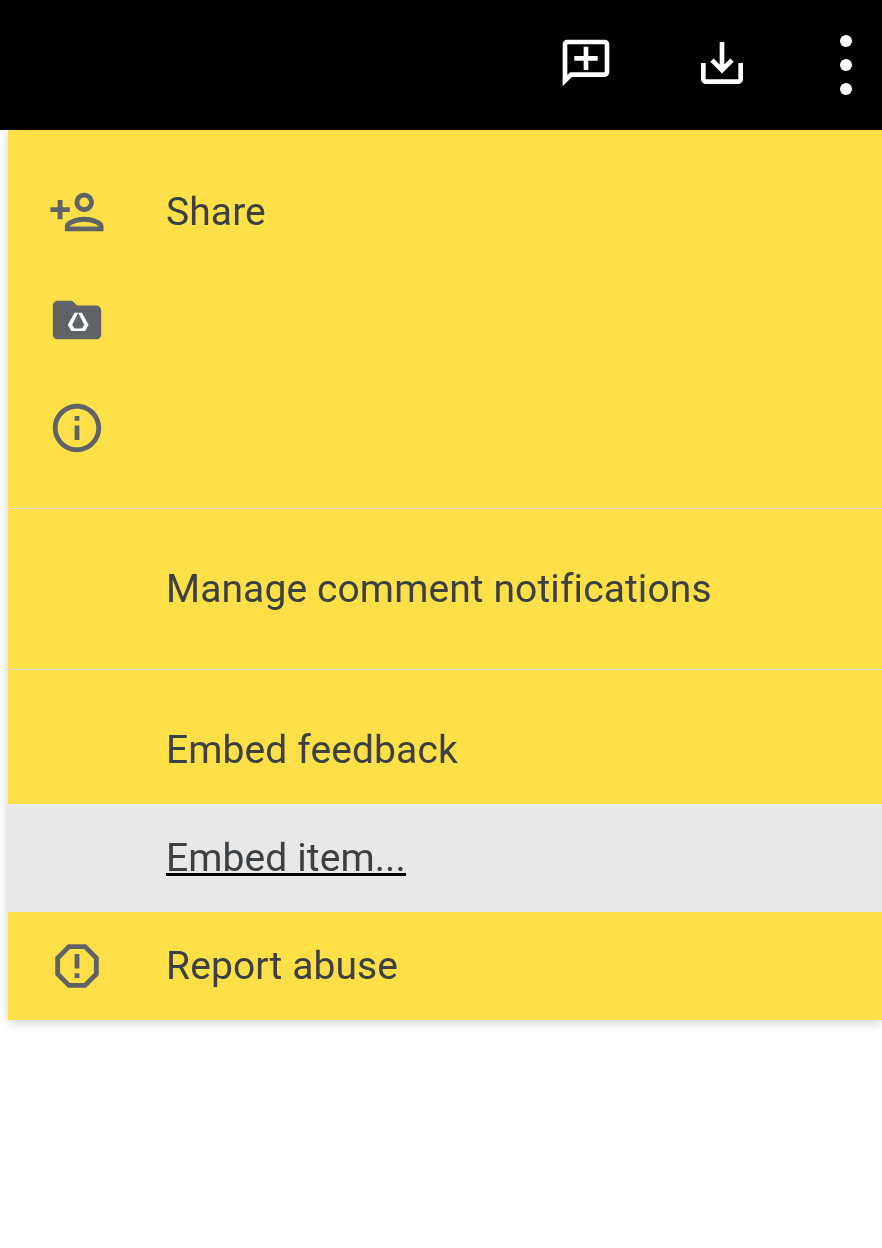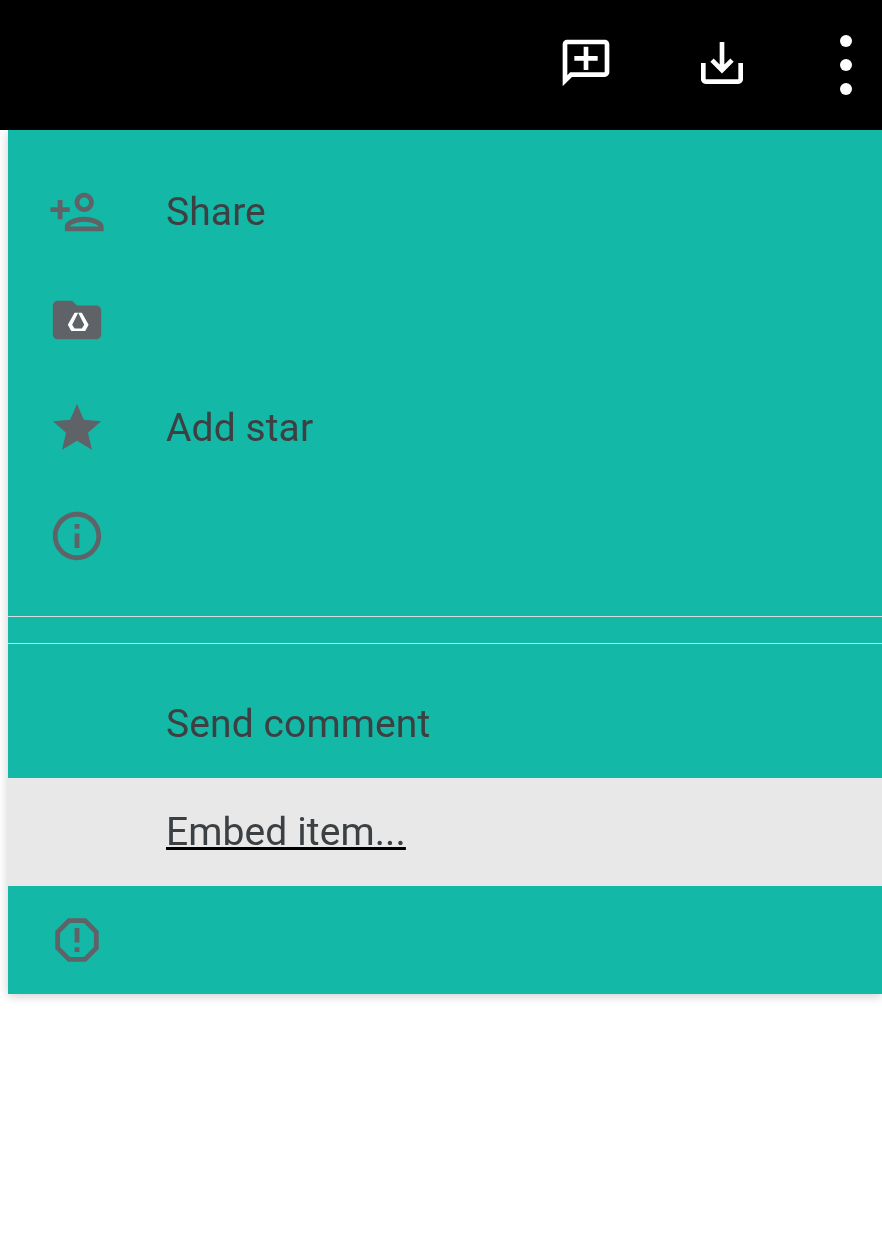--- a/index.html
+++ b/index.html
@@ -37,21 +37,21 @@
       padding: 10px;
     }
     .toolbar-more span {
       width: 12px;
       height: 12px;
       background: #fff;
       border-radius: 50%;
       display: block;
     }
     .menu {
-      background: #14b8a6;
+      background: #fde047;
       margin-top: 0;
       margin-left: 8px;
       box-shadow: 0 2px 10px rgba(0,0,0,0.2);
       padding-top: 28px;
     }
     .menu-item {
       display: flex;
       align-items: center;
       height: 108px;
       padding: 0 40px;
@@ -131,54 +131,51 @@
           <path d="M20 6h-8l-2-2H4C2.9 4 2 4.9 2 6v12c0 1.1.9 2 2 2h16c1.1 0 2-.9 2-2V8c0-1.1-.9-2-2-2z"></path>
           <path fill="#fff" d="M11.5 16.5l1.2-2 2.3-4 1.2 2-2.3 4h4.6L16.2 12l-2.3-4-2.3 4-1.2 2-1.8 3h3.9l-1-.5z" opacity="0"></path>
           <path fill="#fff" d="M10.8 10l2 3.5-2 3.5h-2l2-3.5-2-3.5h2zm.8-1.5L8 15l1.5 2.5h5L17 12l-2.5-4.5h-3z" opacity="0"></path>
           <polygon fill="#fff" points="12,9 9,14.5 10.5,17 16.5,17 18,14.5 15,9" opacity="0"></polygon>
           <path fill="#fff" d="M13 9l3 5.2-1.5 2.6H9l-1.5-2.6L10.5 9H13zm-1.4 1.5l-2 3.5 .7 1.2h4.4l.7-1.2-2-3.5h-1.8z" opacity="0"></path>
           <polygon fill="#fff" points="11,9 8.2,14 9.6,16.5 15.4,16.5 16.8,14 14,9 12.5,9 15,14 14,15.5 11,15.5 10,14 12.5,9"></polygon>
         </svg>
     </div>
   </div>
 
-  <div class="menu-item">
-    <div class="menu-icon">
-      <svg viewBox="0 0 24 24">
-          <path d="M12 17.27L18.18 21l-1.64-7.03L22 9.24l-7.19-.61L12 2 9.19 8.63 2 9.24l5.46 4.73L5.82 21z"></path>
-        </svg>
-    </div>
-    <span class="menu-label">Add star</span>
-  </div>
 
 
   <div class="menu-item">
     <div class="menu-icon">
       <svg viewBox="0 0 24 24">
           <path d="M11 7h2v2h-2zm0 4h2v6h-2zm1-9C6.48 2 2 6.48 2 12s4.48 10 10 10 10-4.48 10-10S17.52 2 12 2zm0 18c-4.41 0-8-3.59-8-8s3.59-8 8-8 8 3.59 8 8-3.59 8-8 8z"></path>
         </svg>
     </div>
   </div>
 
   <div class="divider"></div>
 
+  <div class="menu-item">
+    <div class="menu-icon placeholder-icon"></div>
+    <span class="menu-label">Manage comment notifications</span>
+  </div>
 
   <div class="divider"></div>
 
   <div class="menu-item">
     <div class="menu-icon placeholder-icon"></div>
-    <span class="menu-label">Send comment</span>
+    <span class="menu-label">Embed feedback</span>
   </div>
 
   <div class="menu-item highlighted">
     <div class="menu-icon placeholder-icon"></div>
     <span class="menu-label">Embed item...</span>
   </div>
 
   <div class="menu-item">
     <div class="menu-icon">
       <svg viewBox="0 0 24 24">
           <path d="M15.73 3H8.27L3 8.27v7.46L8.27 21h7.46L21 15.73V8.27L15.73 3zM19 14.9L14.9 19H9.1L5 14.9V9.1L9.1 5h5.8L19 9.1v5.8zM11 7h2v6h-2zm0 8h2v2h-2z"></path>
         </svg>
     </div>
+    <span class="menu-label">Report abuse</span>
   </div>
 
 </div>
 
 </body></html>

